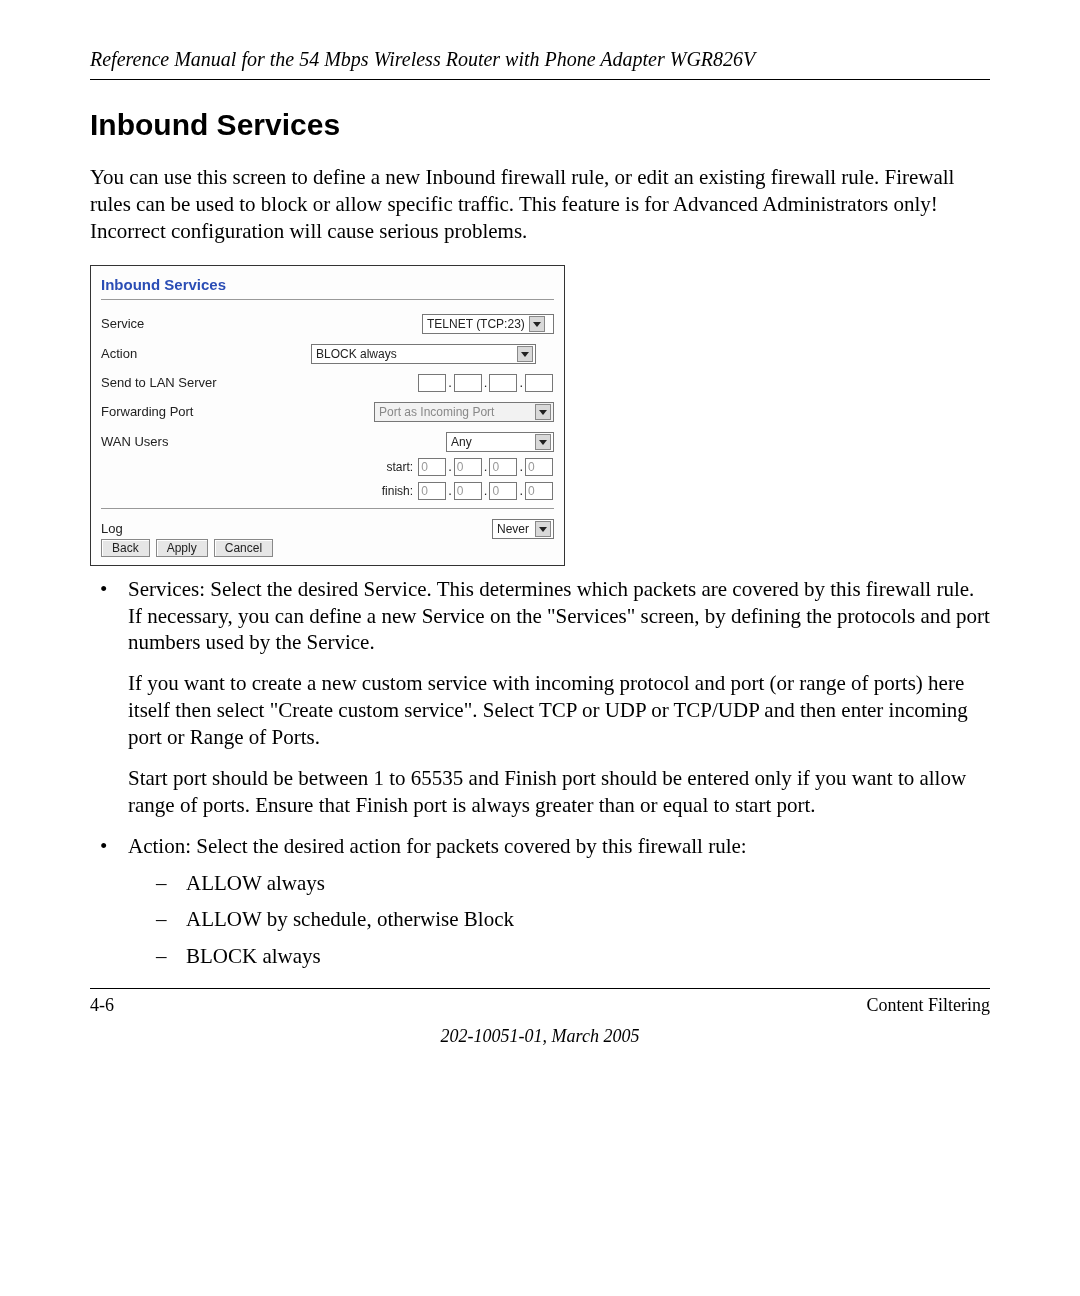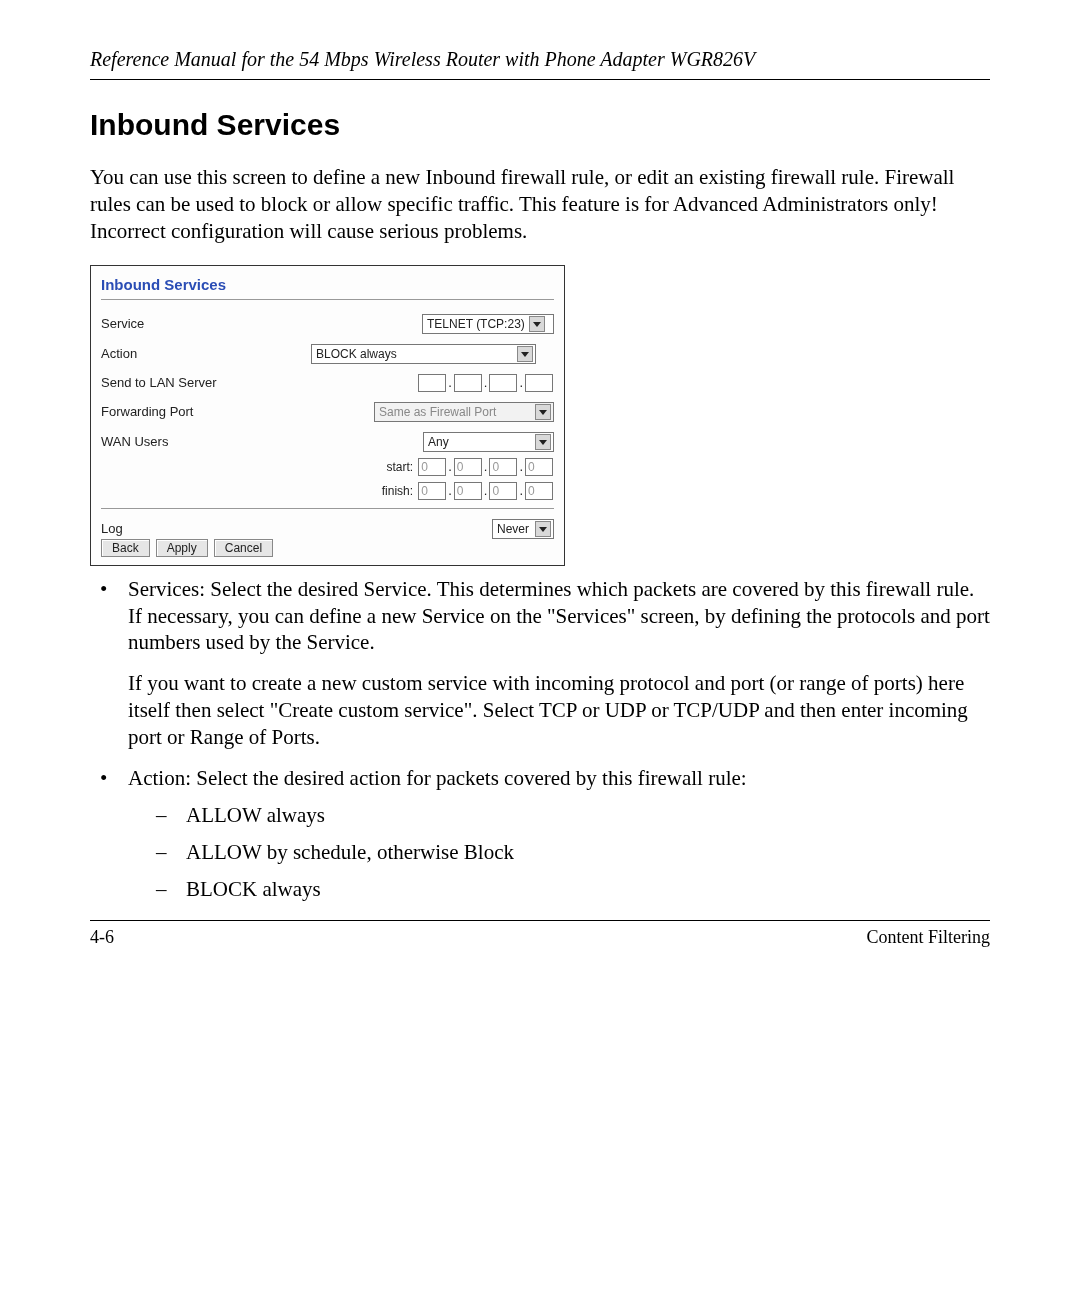--- a/index.html
+++ b/index.html
@@ -254,30 +254,30 @@
           <span class="ip-box"></span>
             <span class="dot">.</span>
           <span class="ip-box"></span>
         </div>
       </div>
 
       <div class="row">
         <div class="label">Forwarding Port</div>
         <div class="control">
           <div class="ss-select disabled" style="width:180px">
-            <span style="flex:1">Same as Firewall Port</span>
+            <span style="flex:1">Port as Incoming Port</span>
             <span class="arrow"></span>
           </div>
         </div>
       </div>
 
       <div class="row" style="margin-bottom:2px;">
         <div class="label">WAN Users</div>
         <div class="control">
-          <div class="ss-select" style="width:131px">
+          <div class="ss-select" style="width:108px">
             <span style="flex:1">Any</span>
             <span class="arrow"></span>
           </div>
         </div>
       </div>
       <div class="sub-row">
         <span class="slabel">start:</span>
         <span class="ip-box disabled">0</span>
           <span class="dot">.</span>
         <span class="ip-box disabled">0</span>
@@ -311,30 +311,32 @@
         <div class="ss-btn">Cancel</div>
       </div>
     </div>
   </div>
 
 
   <ul class="body-list">
     <li>
       <span>Services: Select the desired Service. This determines which packets are covered by this firewall rule. If necessary, you can define a new Service on the "Services" screen, by defining the protocols and port numbers used by the Service.</span>
       <p class="inner-p">If you want to create a new custom service with incoming protocol and port (or range of ports) here itself then select "Create custom service". Select TCP or UDP or TCP/UDP and then enter incoming port or Range of Ports.</p>
+      <p class="inner-p">Start port should be between 1 to 65535 and Finish port should be entered only if you want to allow range of ports. Ensure that Finish port is always greater than or equal to start port.</p>
     </li>
     <li>
       <span>Action: Select the desired action for packets covered by this firewall rule:</span>
       <ul class="dash-list">
         <li>ALLOW always</li>
         <li>ALLOW by schedule, otherwise Block</li>
         <li>BLOCK always</li>
       </ul>
     </li>
   </ul>
 
   <hr class="footer-rule">
   <div class="footer-row">
     <span>4-6</span>
     <span>Content Filtering</span>
   </div>
+  <div class="footer-center">202-10051-01, March 2005</div>
 
 </div>
 
 </body></html>

